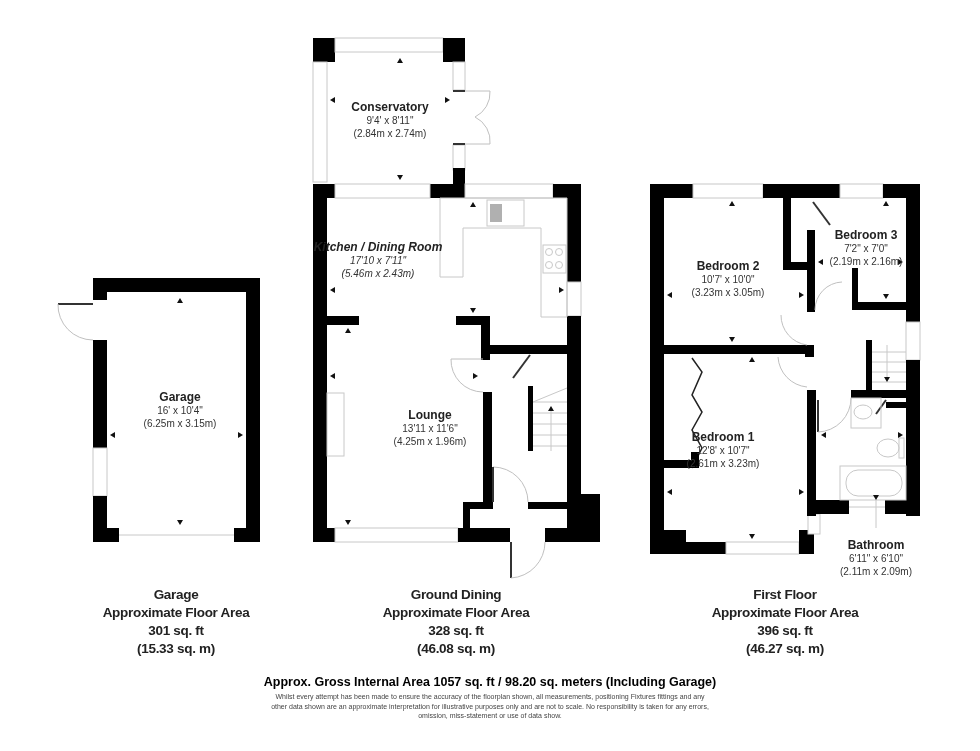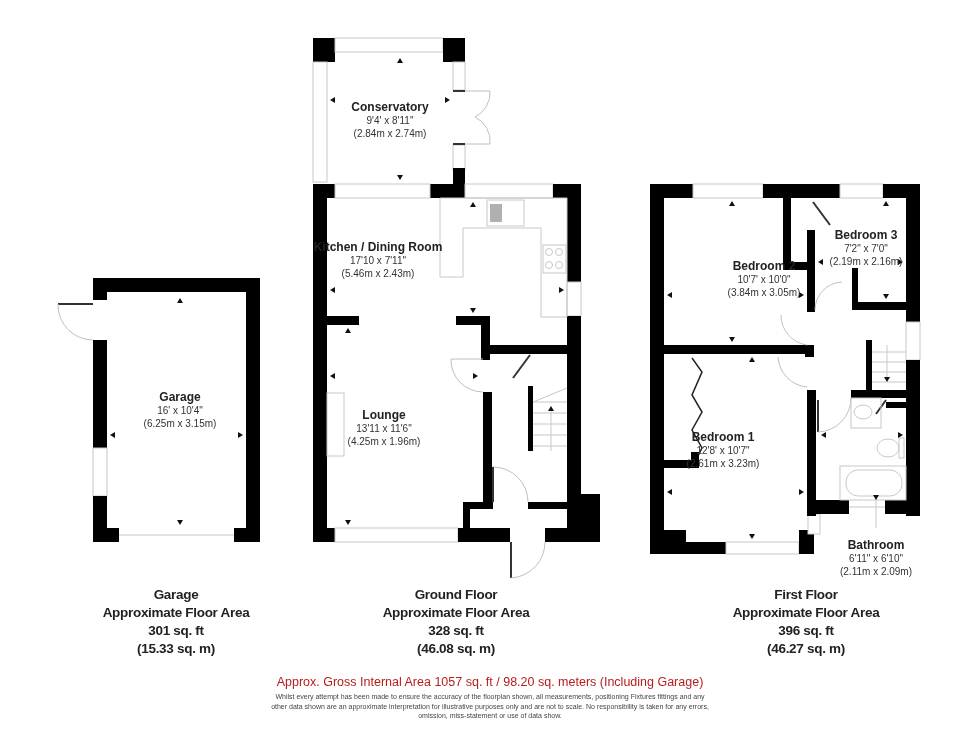--- a/index.html
+++ b/index.html
@@ -8,21 +8,21 @@
   .wall { fill:#000; }
   .win { fill:#fff; stroke:#c8c8c8; stroke-width:1; }
   .fix { fill:none; stroke:#c8c8c8; stroke-width:1; }
   .swing { fill:none; stroke:#c0c0c0; stroke-width:1; }
   .leaf { stroke:#333; stroke-width:2; }
   .arrow { fill:#111; }
   .room-label { position:absolute; text-align:center; transform:translateX(-50%); line-height:1.25; white-space:nowrap; }
   .room-name { font-weight:bold; font-size:12px; color:#222; }
   .room-dim { font-size:10px; color:#333; }
   .floor-summary { position:absolute; text-align:center; transform:translateX(-50%); font-family:"Liberation Sans", sans-serif; font-stretch:condensed; font-weight:bold; font-size:13.5px; line-height:18px; color:#222; white-space:nowrap; letter-spacing:-0.3px; }
-  .gross { position:absolute; left:490px; top:675px; transform:translateX(-50%); font-weight:normal; font-size:12.5px; white-space:nowrap; color:#b91c1c; }
+  .gross { position:absolute; left:490px; top:675px; transform:translateX(-50%); font-weight:bold; font-size:12.5px; white-space:nowrap; color:#000000; }
   .disclaimer { position:absolute; left:490px; top:692px; transform:translateX(-50%); width:440px; text-align:center; font-size:7px; line-height:9.5px; color:#444; }
 </style>
 </head>
 <body>
 
 <svg class="plan" width="980" height="751" viewBox="0 0 980 751">
 
   <g>
     <rect class="wall" x="93" y="278" width="167" height="14"></rect>
     <rect class="wall" x="246" y="278" width="14" height="264"></rect>
@@ -204,36 +204,36 @@
   <div class="room-dim">16' x 10'4"</div>
   <div class="room-dim">(6.25m x 3.15m)</div>
 </div>
 
 <div class="room-label" style="left:390px; top:100px;">
   <div class="room-name">Conservatory</div>
   <div class="room-dim">9'4' x 8'11"</div>
   <div class="room-dim">(2.84m x 2.74m)</div>
 </div>
 
-<div class="room-label" style="left:378px; top:240px;">
+<div class="room-label" style="left:378px; top:240px;font-style:italic;">
   <div class="room-name">Kitchen / Dining Room</div>
   <div class="room-dim">17'10 x 7'11"</div>
   <div class="room-dim">(5.46m x 2.43m)</div>
 </div>
 
-<div class="room-label" style="left:384px; top:408px;">
+<div class="room-label" style="left:430px; top:408px;">
   <div class="room-name">Lounge</div>
   <div class="room-dim">13'11 x 11'6"</div>
   <div class="room-dim">(4.25m x 1.96m)</div>
 </div>
 
-<div class="room-label" style="left:728px; top:259px;margin-left:36px;">
+<div class="room-label" style="left:728px; top:259px;">
   <div class="room-name">Bedroom 2</div>
   <div class="room-dim">10'7' x 10'0"</div>
-  <div class="room-dim">(3.84m x 3.05m)</div>
+  <div class="room-dim">(3.23m x 3.05m)</div>
 </div>
 
 <div class="room-label" style="left:866px; top:228px;">
   <div class="room-name">Bedroom 3</div>
   <div class="room-dim">7'2" x 7'0"</div>
   <div class="room-dim">(2.19m x 2.16m)</div>
 </div>
 
 <div class="room-label" style="left:723px; top:430px;">
   <div class="room-name">Bedroom 1</div>
@@ -248,27 +248,27 @@
 </div>
 
 <div class="floor-summary" style="left:176px; top:586px;">
   <div>Garage</div>
   <div>Approximate Floor Area</div>
   <div>301 sq. ft</div>
   <div>(15.33 sq. m)</div>
 </div>
 
 <div class="floor-summary" style="left:456px; top:586px;">
-  <div>Ground Floor</div>
+  <div>Ground Dining</div>
   <div>Approximate Floor Area</div>
   <div>328 sq. ft</div>
   <div>(46.08 sq. m)</div>
 </div>
 
-<div class="floor-summary" style="left:785px; top:586px;margin-left:21px;">
+<div class="floor-summary" style="left:785px; top:586px;">
   <div>First Floor</div>
   <div>Approximate Floor Area</div>
   <div>396 sq. ft</div>
   <div>(46.27 sq. m)</div>
 </div>
 
 <div class="gross">Approx. Gross Internal Area 1057 sq. ft / 98.20 sq. meters (Including Garage)</div>
 <div class="disclaimer">Whilst every attempt has been made to ensure the accuracy of the floorplan shown, all measurements, positioning Fixtures fittings and any other data shown are an approximate interpretation for illustrative purposes only  and are not to scale. No responsibility is taken for any errors, omission, miss-statement or use of data show.</div>
 
 </body></html>

